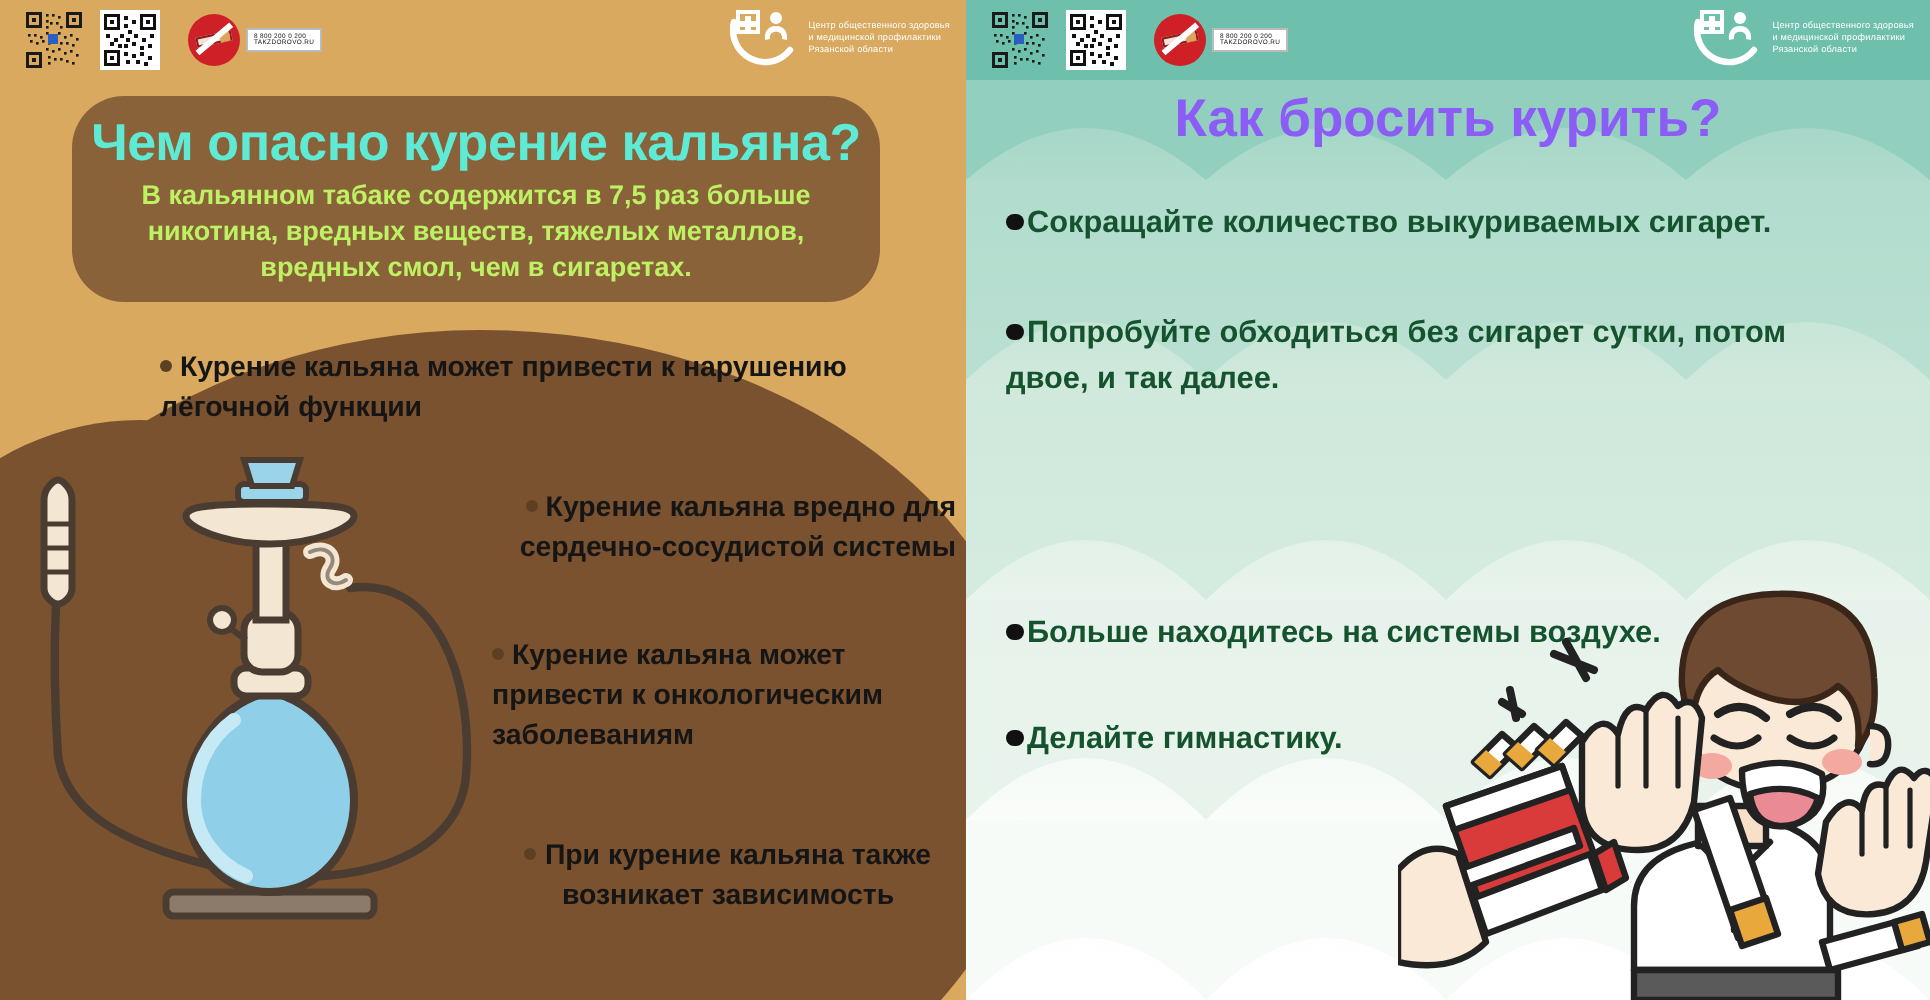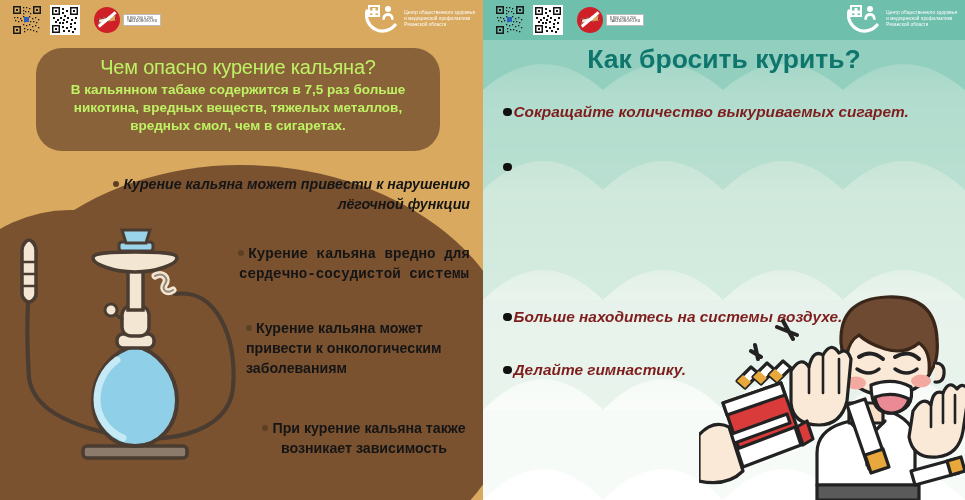--- a/index.html
+++ b/index.html
@@ -26,42 +26,42 @@
   .phonebox{margin-left:3px;background:#fff;border:1px solid #bbb;padding:2px 3px;line-height:1.05;}
   .phonebox div{font-size:3.2px;color:#111;letter-spacing:.2px;white-space:nowrap;font-family:"Liberation Sans",sans-serif;}
 
   .logo-wrap{position:absolute;right:8px;top:3px;display:flex;align-items:center;gap:5px;}
   .logo-mark{width:34px;height:32px;position:relative;}
   .logo-txt{line-height:1.25;color:#fff;}
   .logo-txt div{font-size:4.6px;white-space:nowrap;letter-spacing:.1px;}
 
   .title-box{position:absolute;left:36px;top:48px;width:404px;height:103px;background:#8a6239;border-radius:26px;z-index:20;
              display:flex;flex-direction:column;align-items:center;justify-content:flex-start;padding-top:6px;box-sizing:border-box;}
-  .title-box h1{margin:2px 0 2px;font-size:20px;font-weight:normal;color:#bef264;letter-spacing:-.2px;}
+  .title-box h1{margin:2px 0 2px;font-size:26px;font-weight:bold;color:#5eead4;letter-spacing:-.2px;}
   .title-box p{margin:0;font-size:13.5px;color:#bef264;text-align:center;line-height:1.32;width:372px;font-weight:600;}
 
   .lbullet{position:absolute;z-index:22;color:#151515;font-weight:bold;font-size:14.2px;line-height:1.42;}
-  .lb1{left:80px;top:174px;width:390px;text-align:right;font-style:italic;}
-  .lb2{left:230px;top:244px;width:248px;text-align:center;font-family:Liberation Mono, monospace;}
+  .lb1{left:80px;top:174px;width:390px;text-align:left;}
+  .lb2{left:230px;top:244px;width:248px;text-align:right;}
   .lb3{left:246px;top:318px;width:232px;text-align:left;}
   .lb4{left:250px;top:418px;width:228px;text-align:center;}
   .dot{display:inline-block;width:6px;height:6px;border-radius:50%;background:#5d4024;vertical-align:middle;margin-right:4px;margin-bottom:2px;}
 
   
   .hookah{position:absolute;left:5px;top:228px;width:245px;height:272px;z-index:21;}
 
   
   .panel-right{position:absolute;left:483px;top:0;width:482px;height:500px;overflow:hidden;background:#fff;}
   .rbg{position:absolute;left:0;top:0;width:100%;height:100%;
        background:linear-gradient(180deg,#8fcdbd 0%,#a8d8c9 14%,#c5e4d6 30%,#dceee3 48%,#eff7f1 66%,#fbfdfb 84%,#ffffff 100%);}
   .scallop{position:absolute;width:100%;left:0;}
 
   .rtitle{position:absolute;left:0;top:44px;width:482px;text-align:center;z-index:20;
-          font-size:26.5px;font-weight:bold;color:#0f766e;}
-  .rbullet{position:absolute;z-index:20;color:#7f1d1d;font-weight:bold;font-size:15.4px;line-height:1.52;font-style:italic;}
+          font-size:26.5px;font-weight:bold;color:#8b5cf6;}
+  .rbullet{position:absolute;z-index:20;color:#14532d;font-weight:bold;font-size:15.4px;line-height:1.52;}
   .bdot{display:inline-block;width:8.5px;height:8.5px;border-radius:50%;background:#111;vertical-align:middle;margin-right:2px;margin-bottom:2px;}
   .rb1{left:503px;top:100px;width:460px;}
   .rb2{left:503px;top:155px;width:430px;}
   .rb3{left:503px;top:232px;width:430px;}
   .rb4{left:503px;top:305px;width:430px;}
   .rb5{left:503px;top:358px;width:430px;}
 
   .guy{position:absolute;right:-4px;bottom:0;width:270px;height:215px;z-index:25;}
 </style>
 </head>
@@ -442,17 +442,17 @@
           <path d="M212 186 l44 -12 l4 14 l-44 12 Z" fill="#fff"></path>
           <path d="M248 176 l14 -4 l4 14 l-14 4 Z" fill="#e8a83c"></path>
         </g>
       </svg>
     </span>
 
     <div class="rtitle">Как бросить курить?</div>
   </div>
 
   <div class="rbullet rb1"><span class="bdot"></span><span>Сокращайте количество выкуриваемых сигарет.</span></div>
-  <div class="rbullet rb2"><span class="bdot"></span></div>
+  <div class="rbullet rb2"><span class="bdot"></span><span>Попробуйте обходиться без сигарет сутки, потом двое, и так далее.</span></div>
   <div class="rbullet rb4"><span class="bdot"></span><span>Больше находитесь на системы воздухе.</span></div>
   <div class="rbullet rb5"><span class="bdot"></span><span>Делайте гимнастику.</span></div>
 
 </div>
 
 </body></html>

